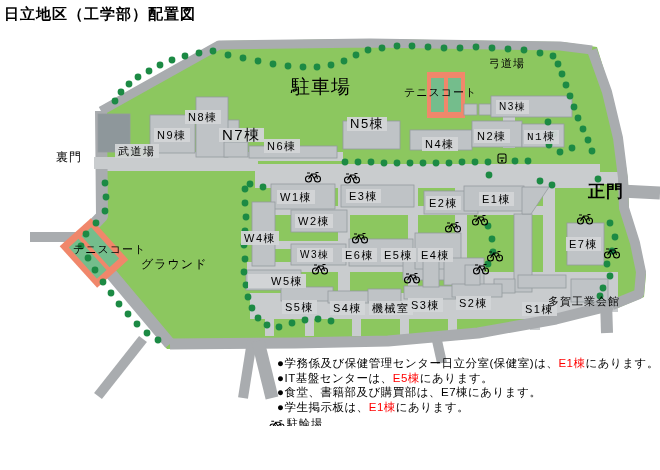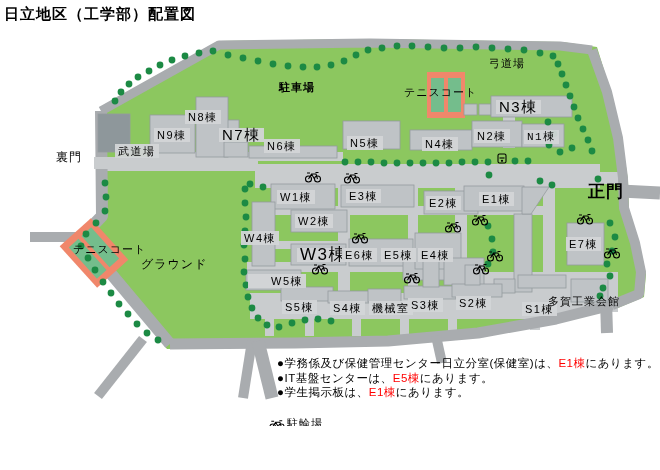--- a/index.html
+++ b/index.html
@@ -329,55 +329,56 @@
         <line x1="-2.5" y1="-1" x2="2.5" y2="-1"></line>
         <circle cx="0" cy="1.8" r="1.1" fill="#000" stroke-width="0"></circle>
       </g>
     </svg>
   <div id="labels">
       <div class="maplabel boxed" style="left: 105px; top: 144px; font-size: 11px; margin-left: 10px;">武道場</div>
       <div class="maplabel boxed" style="left: 154px; top: 128px; font-size: 11px;">N9棟</div>
       <div class="maplabel boxed" style="left: 185px; top: 110px; font-size: 11px;">N8棟</div>
       <div class="maplabel boxed" style="left: 219px; top: 128px; font-size: 15px;">N7棟</div>
       <div class="maplabel boxed" style="left: 264px; top: 139px; font-size: 11px;">N6棟</div>
-      <div class="maplabel boxed" style="left: 347px; top: 136px; font-size: 11px;">N5棟</div>
+      <div class="maplabel boxed" style="left: 347px; top: 117px; font-size: 13px;">N5棟</div>
       <div class="maplabel boxed" style="left: 422px; top: 137px; font-size: 11px;">N4棟</div>
-      <div class="maplabel boxed" style="left: 496px; top: 100px; font-size: 15px;">N3棟</div>
+      <div class="maplabel boxed" style="left: 496px; top: 100px; font-size: 10px;">N3棟</div>
       <div class="maplabel boxed" style="left: 474px; top: 129px; font-size: 11px;">N2棟</div>
       <div class="maplabel boxed" style="left: 524px; top: 130px; font-size: 11px; font-family: Liberation Mono, monospace;">N1棟</div>
       <div class="maplabel boxed" style="left: 277px; top: 190px; font-size: 11px;">W1棟</div>
       <div class="maplabel boxed" style="left: 346px; top: 189px; font-size: 11px;">E3棟</div>
       <div class="maplabel boxed" style="left: 426px; top: 196px; font-size: 11px;">E2棟</div>
       <div class="maplabel boxed" style="left: 479px; top: 192px; font-size: 11px;">E1棟</div>
       <div class="maplabel boxed" style="left: 295px; top: 214px; font-size: 11px;">W2棟</div>
       <div class="maplabel boxed" style="left: 241px; top: 231px; font-size: 11px;">W4棟</div>
-      <div class="maplabel boxed" style="left: 297px; top: 248px; font-size: 17px;">W3棟</div>
+      <div class="maplabel boxed" style="left: 297px; top: 248px; font-size: 10px;">W3棟</div>
       <div class="maplabel boxed" style="left: 342px; top: 248px; font-size: 11px;">E6棟</div>
       <div class="maplabel boxed" style="left: 381px; top: 248px; font-size: 11px;">E5棟</div>
       <div class="maplabel boxed" style="left: 418px; top: 248px; font-size: 11px;">E4棟</div>
       <div class="maplabel boxed" style="left: 248px; top: 274px; font-size: 11px; padding-left: 23px;">W5棟</div>
       <div class="maplabel boxed" style="left: 566px; top: 237px; font-size: 11px;">E7棟</div>
       <div class="maplabel boxed" style="left: 282px; top: 300px; font-size: 11px;">S5棟</div>
       <div class="maplabel boxed" style="left: 330px; top: 301px; font-size: 11px;">S4棟</div>
       <div class="maplabel boxed" style="left: 369px; top: 301px; font-size: 11px;">機械室</div>
       <div class="maplabel boxed" style="left: 408px; top: 298px; font-size: 11px;">S3棟</div>
       <div class="maplabel boxed" style="left: 456px; top: 296px; font-size: 11px;">S2棟</div>
       <div class="maplabel boxed" style="left: 522px; top: 282px; font-size: 11px; margin-top: 20px;">S1棟</div>
-      <div class="maplabel plain" style="left: 279px; top: 81px; font-size: 11px; font-weight: bold;">駐車場</div>
+      <div class="maplabel plain" style="left: 291px; top: 81px; font-size: 19px; font-weight: normal;">駐車場</div>
       <div class="maplabel plain" style="left: 489px; top: 57px; font-size: 11px;">弓道場</div>
       <div class="maplabel plain" style="left: 404px; top: 86px; font-size: 11px;">テニスコート</div>
       <div class="maplabel plain" style="left: 73px; top: 243px; font-size: 11px;">テニスコート</div>
       <div class="maplabel plain" style="left: 141px; top: 258px; font-size: 12px;">グラウンド</div>
       <div class="maplabel plain" style="left: 548px; top: 295px; font-size: 11px;">多賀工業会館</div>
       <div class="maplabel plain" style="left: 56px; top: 151px; font-size: 12px;">裏門</div>
       <div class="maplabel plain" style="left: 588px; top: 186px; font-size: 17px; font-weight: bold;">正門</div>
     </div>
   <div id="notes">
       <div><span>●学務係及び保健管理センター日立分室(保健室)は、</span><span class="red">E1棟</span><span>にあります。</span></div>
       <div><span>●IT基盤センターは、</span><span class="red">E5棟</span><span>にあります。</span></div>
+      <div><span>●食堂、書籍部及び購買部は、E7棟にあります。</span></div>
       <div><span>●学生掲示板は、</span><span class="red">E1棟</span><span>にあります。</span></div>
     </div>
   <div id="legend">
       <div class="row">
         <svg width="16" height="14" viewBox="-8,-7,16,14">
           <g transform="translate(0,1) scale(0.95)" stroke="#000" stroke-width="1.1" fill="none">
             <circle cx="-4.5" cy="2" r="3"></circle>
             <circle cx="4.5" cy="2" r="3"></circle>
             <path d="M-4.5,2 L-1.5,-3 L3,-3 L4.5,2 M-1.5,-3 L1.5,2 M2.5,-4.5 l3,0 M-6,-4 l3,0"></path>
           </g>

